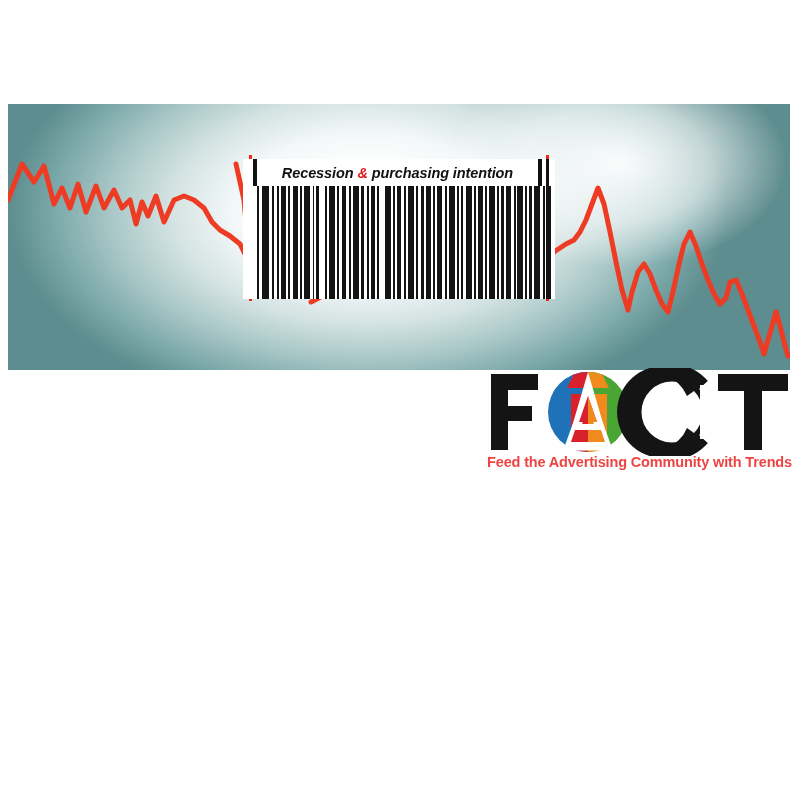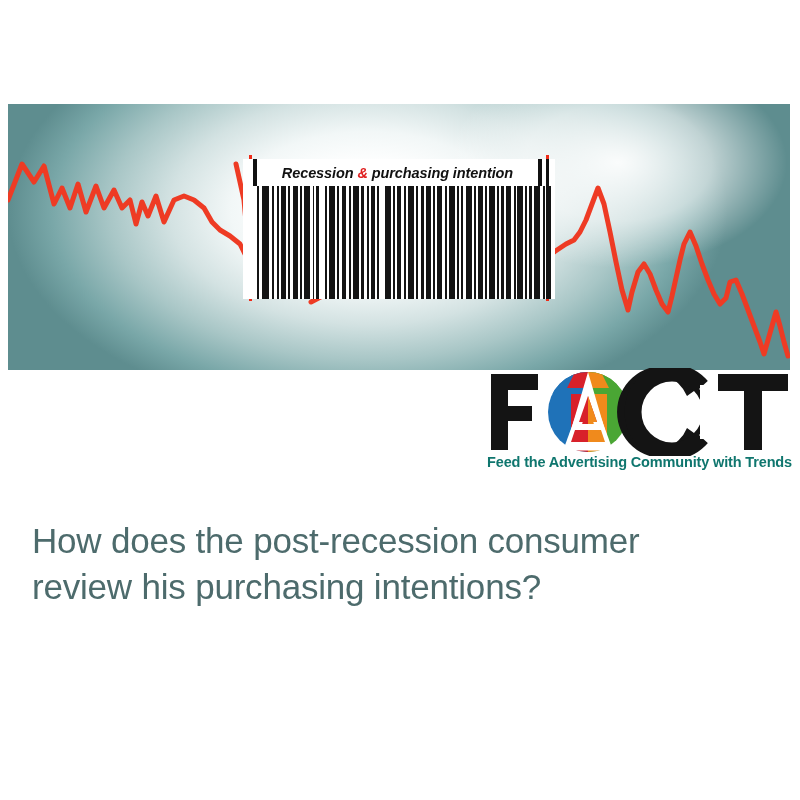--- a/index.html
+++ b/index.html
@@ -150,21 +150,21 @@
 
   #fact-tagline {
     position: absolute;
     left: 0;
     top: 86px;
     width: 305px;
     text-align: center;
     font-family: "Liberation Sans", sans-serif;
     font-weight: bold;
     font-size: 14.5px;
-    color: #0f766e;
+    color: #ef4444;
     letter-spacing: -0.15px;
     white-space: nowrap;
   }
 
   
   #title-block {
     position: absolute;
     left: 32px;
     top: 518px;
     width: 730px;
@@ -379,16 +379,15 @@
       <g>
         <rect x="231" y="6" width="70" height="17" fill="#141414"></rect>
         <rect x="257" y="6" width="18" height="76" fill="#141414"></rect>
       </g>
     </svg>
 
     <div id="fact-tagline">Feed the Advertising Community with Trends</div>
   </div>
 
   <div id="title-block">
-    <h1 id="deck-title"><span>How does the post-recession consumer</span><br><span>review his purchasing intentions?</span></h1>
   </div>
 
 </div>
 
 </body></html>

